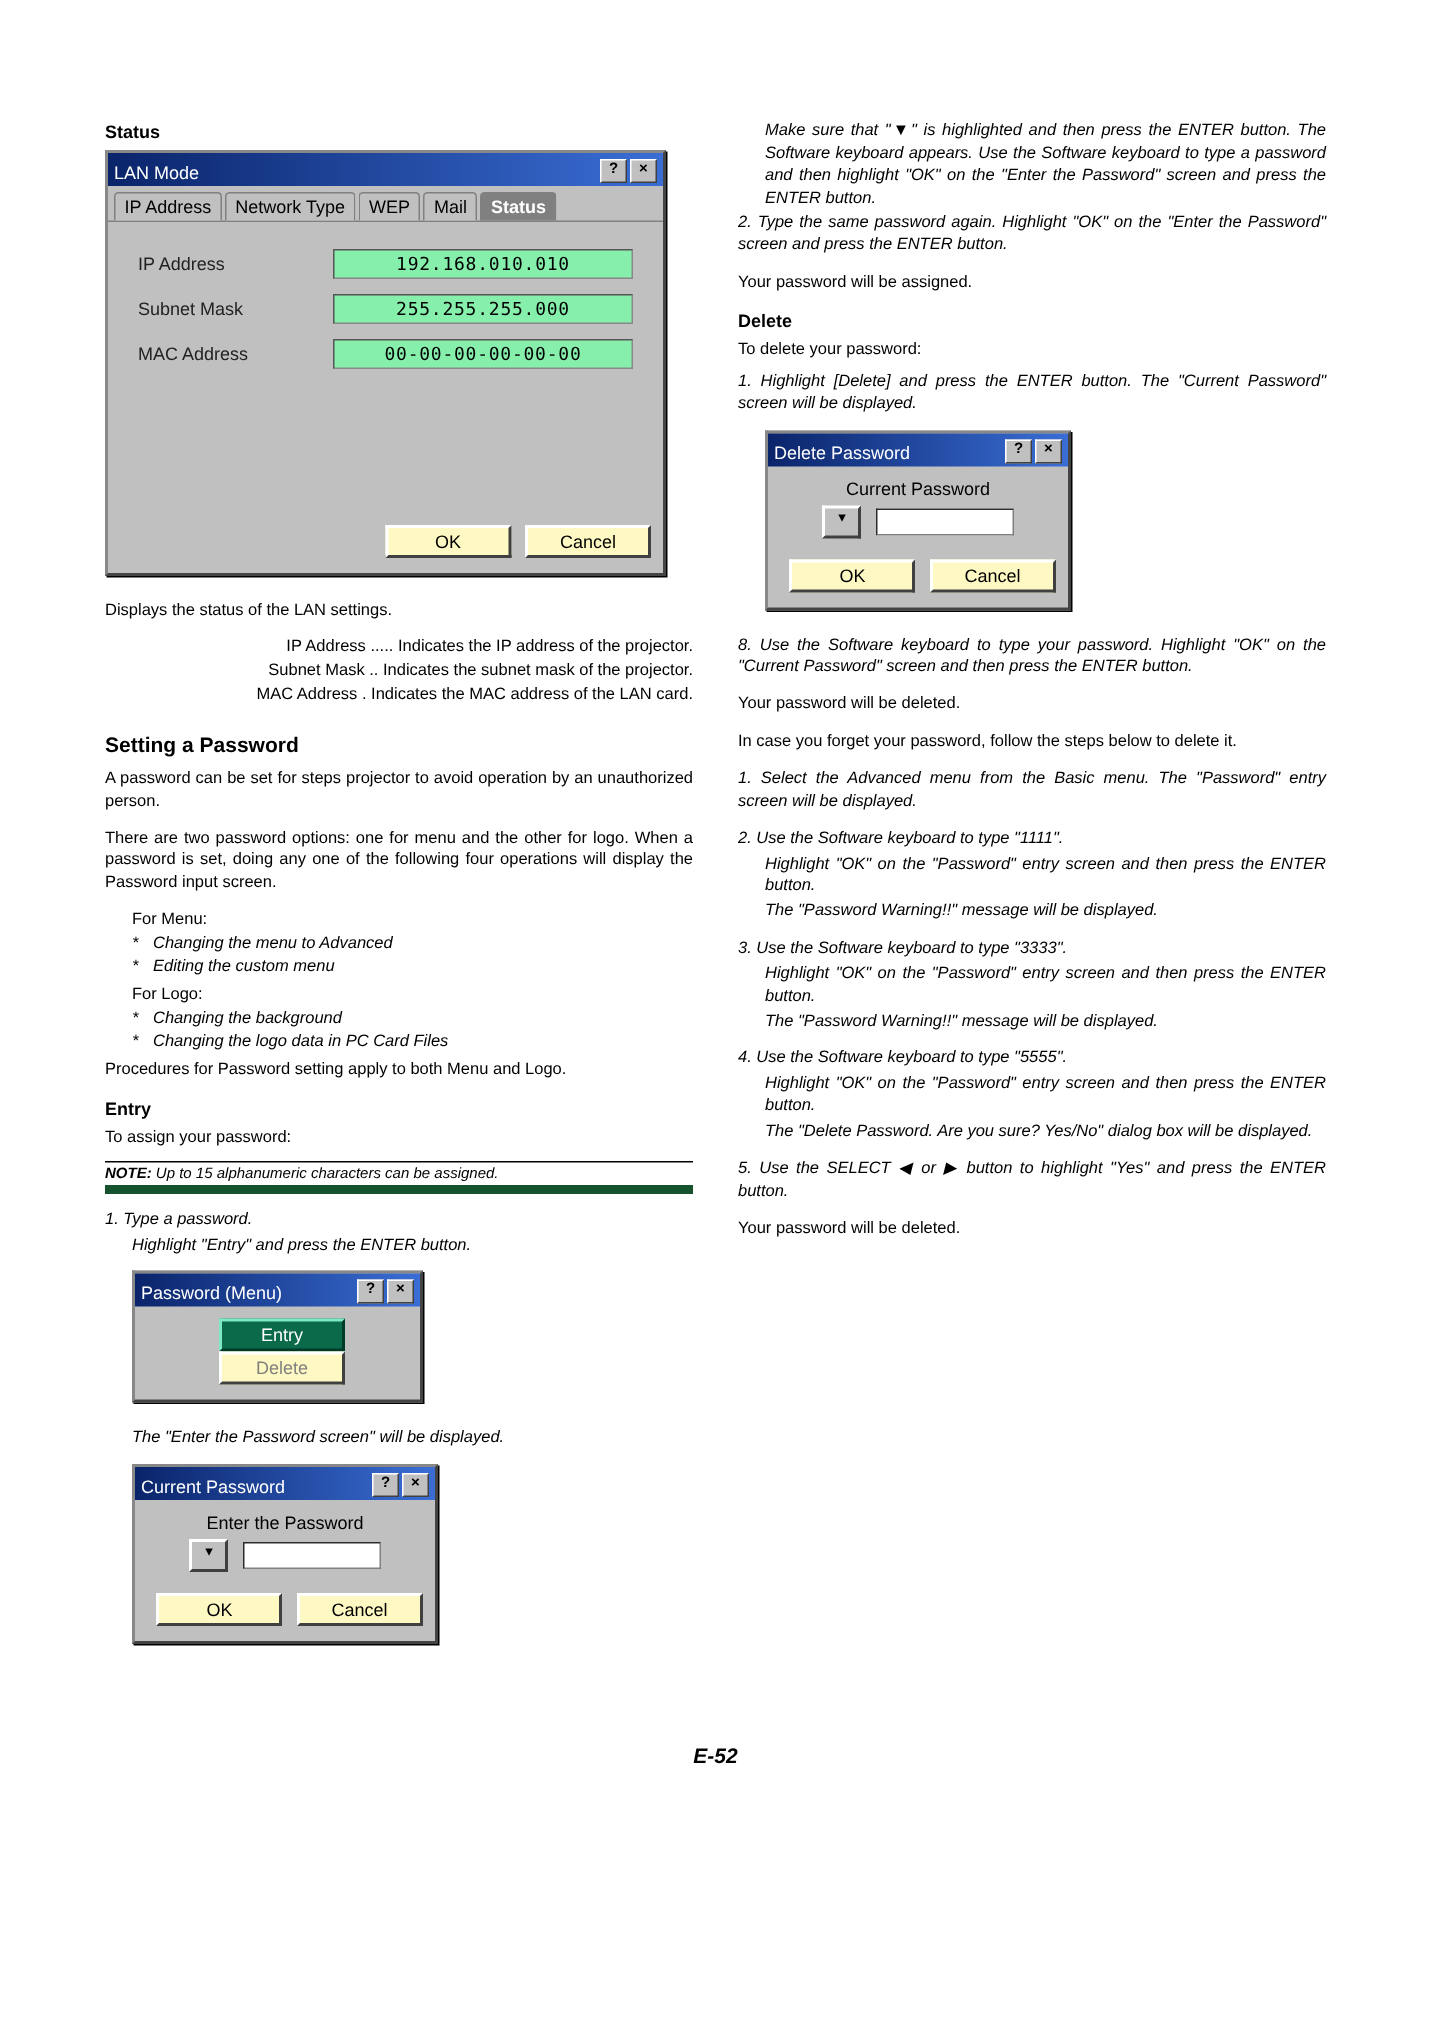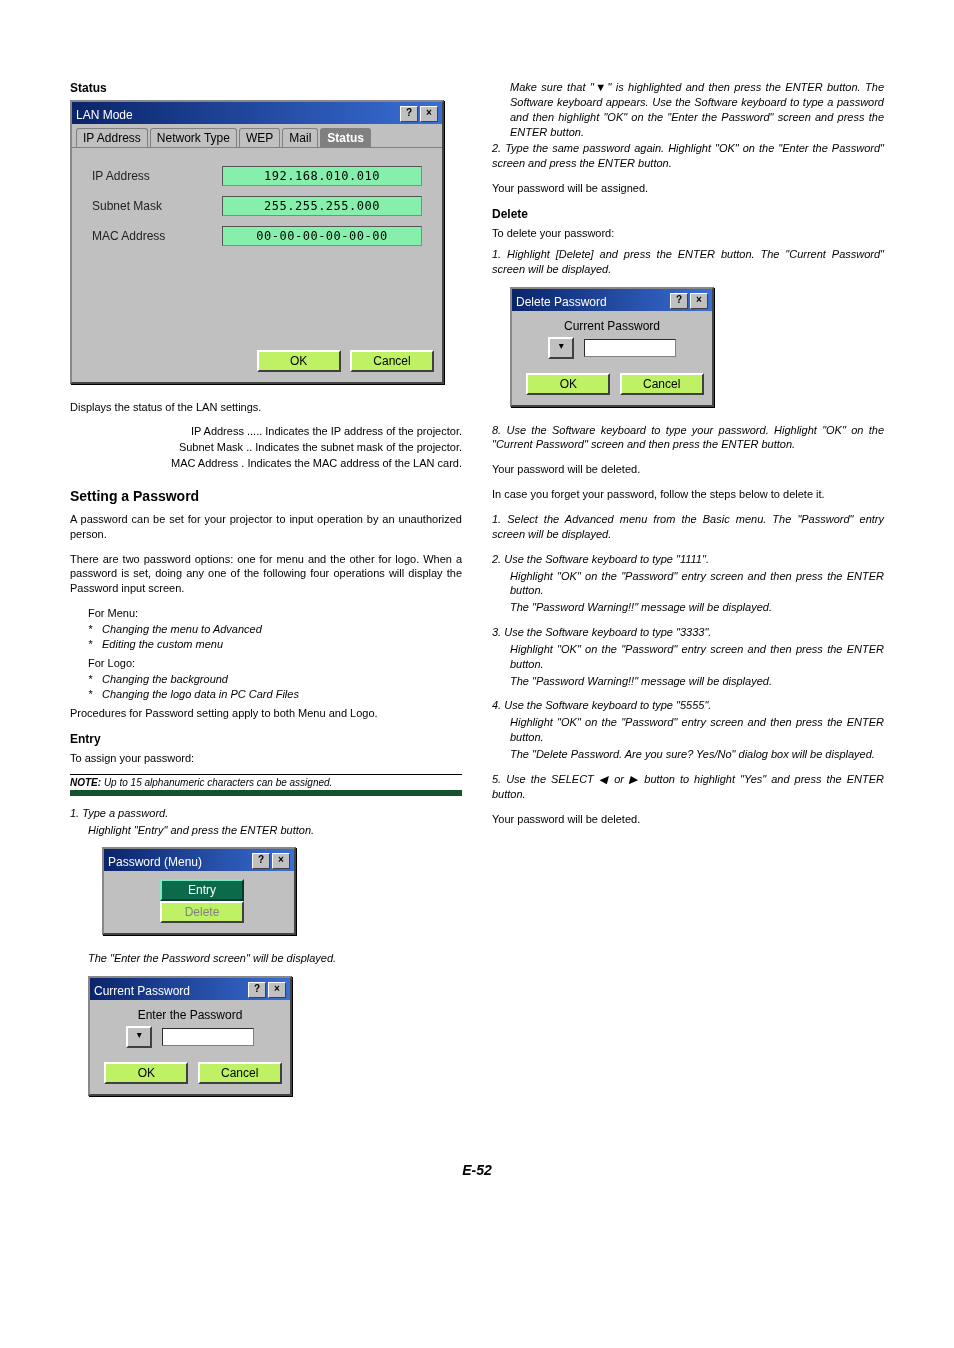--- a/index.html
+++ b/index.html
@@ -110,21 +110,21 @@
     background: #86efac;
     text-align: center;
     padding: 2px 4px;
     font-family: monospace;
     letter-spacing: 0.5px;
   }
   .btn3d {
     display: inline-block;
     min-width: 60px;
     text-align: center;
-    background: #bef264;
+    background: #fef9c3;
     border: 2px solid #fff;
     border-right-color: #404040;
     border-bottom-color: #404040;
     padding: 2px 10px;
     margin-left: 6px;
     font-size: 12px;
   }
   .btn3d.selected {
     background: #0a6a4a;
     color: #fff;
@@ -205,21 +205,21 @@
 
     <p>Displays the status of the LAN settings.</p>
 
     <div class="dotted-defs">
       <div>IP Address ..... Indicates the IP address of the projector.</div>
       <div>Subnet Mask .. Indicates the subnet mask of the projector.</div>
       <div>MAC Address . Indicates the MAC address of the LAN card.</div>
     </div>
 
     <p class="section-heading">Setting a Password</p>
-    <p class="justify">A password can be set for your projector to input operation by an unauthorized person.</p>
+    <p class="justify">A password can be set for steps projector to avoid operation by an unauthorized person.</p>
     <p class="justify">There are two password options: one for menu and the other for logo. When a password is set, doing any one of the following four operations will display the Password input screen.</p>
 
     <p class="indent" style="margin-bottom:2px;">For Menu:</p>
     <ul class="star">
       <li>Changing the menu to Advanced</li>
       <li>Editing the custom menu</li>
     </ul>
     <p class="indent" style="margin-bottom:2px;">For Logo:</p>
     <ul class="star">
       <li>Changing the background</li>
@@ -231,21 +231,21 @@
     <p class="heading-bold" style="margin-top:8px;">Entry</p>
     <p style="margin-bottom:4px;">To assign your password:</p>
 
     <div class="note-line">
       <b>NOTE:</b><span class="italic"> Up to 15 alphanumeric characters can be assigned.</span>
     </div>
 
     <p class="italic" style="margin-bottom:2px;">1. Type a password.</p>
     <p class="italic indent">Highlight "Entry" and press the ENTER button.</p>
 
-    <div class="dialog" style="width:190px; margin-left:32px;">
+    <div class="dialog" style="width:190px; margin-left:18px;">
       <div class="titlebar">
         <span class="title-text">Password (Menu)</span>
         <span class="tb-btn">?</span>
         <span class="tb-btn">×</span>
       </div>
       <div class="btn-row2">
         <span class="btn3d selected">Entry</span>
         <span class="btn3d disabled">Delete</span>
       </div>
     </div>

